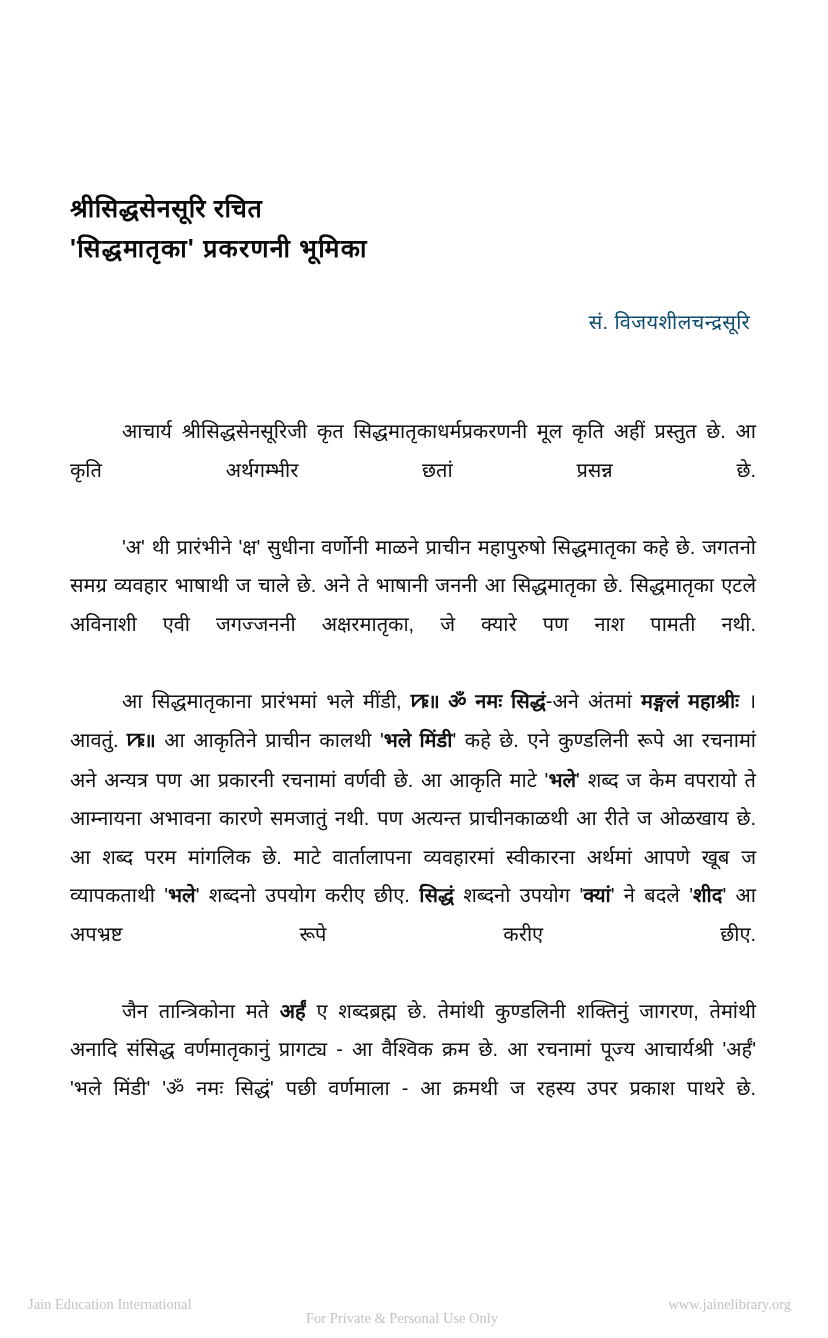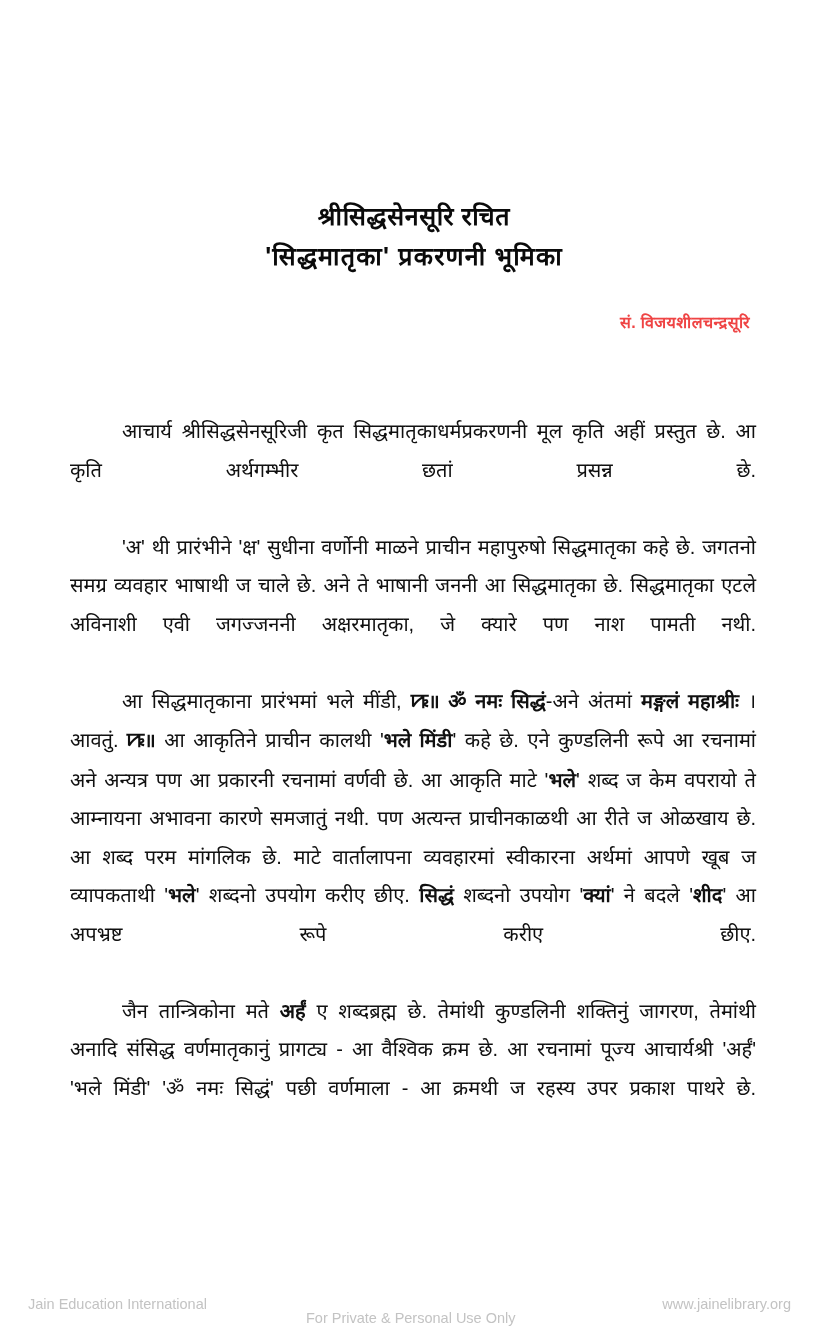--- a/index.html
+++ b/index.html
@@ -22,23 +22,23 @@
     left: 0; top: 0;
     width: 828px;
     height: 1338px;
     background: #ffffff;
   }
 
   
   .title-block {
     position: absolute;
     left: 70px;
-    top: 196px;
+    top: 188px;
     width: 688px;
-    text-align: center;
+    text-align: left;
   }
   .title-line {
     font-family: "Liberation Sans", "DejaVu Sans", sans-serif;
     font-weight: 700;
     font-size: 25px;
     line-height: 40px;
     letter-spacing: 0.6px;
     color: #0a0a0a;
     white-space: nowrap;
   }
@@ -50,25 +50,25 @@
   .byline {
     position: absolute;
     left: 70px;
     top: 306px;
     width: 688px;
     text-align: right;
     padding-right: 8px;
     box-sizing: border-box;
   }
   .byline-line {
-    font-weight: 700;
-    font-size: 16px;
+    font-weight: 400;
+    font-size: 20px;
     line-height: 33px;
     letter-spacing: 0.4px;
-    color: #ef4444;
+    color: #0c4a6e;
     white-space: nowrap;
   }
 
   
   .body-col {
     position: absolute;
     left: 70px;
     top: 400px;
     width: 686px;
   }
@@ -109,21 +109,21 @@
   
   .footer {
     position: absolute;
     left: 0;
     top: 1292px;
     width: 828px;
     height: 30px;
   }
   .footer-item {
     position: absolute;
-    font-family: Liberation Sans, sans-serif;
+    font-family: Liberation Serif, serif;
     font-size: 14.5px;
     line-height: 20px;
     color: #c3c3c3;
     white-space: nowrap;
   }
   .footer-left   { left: 28px;  top: 2px; }
   .footer-center { left: 306px; top: 16px; }
   .footer-right  { right: 37px; top: 2px; }
 </style>
 </head>

